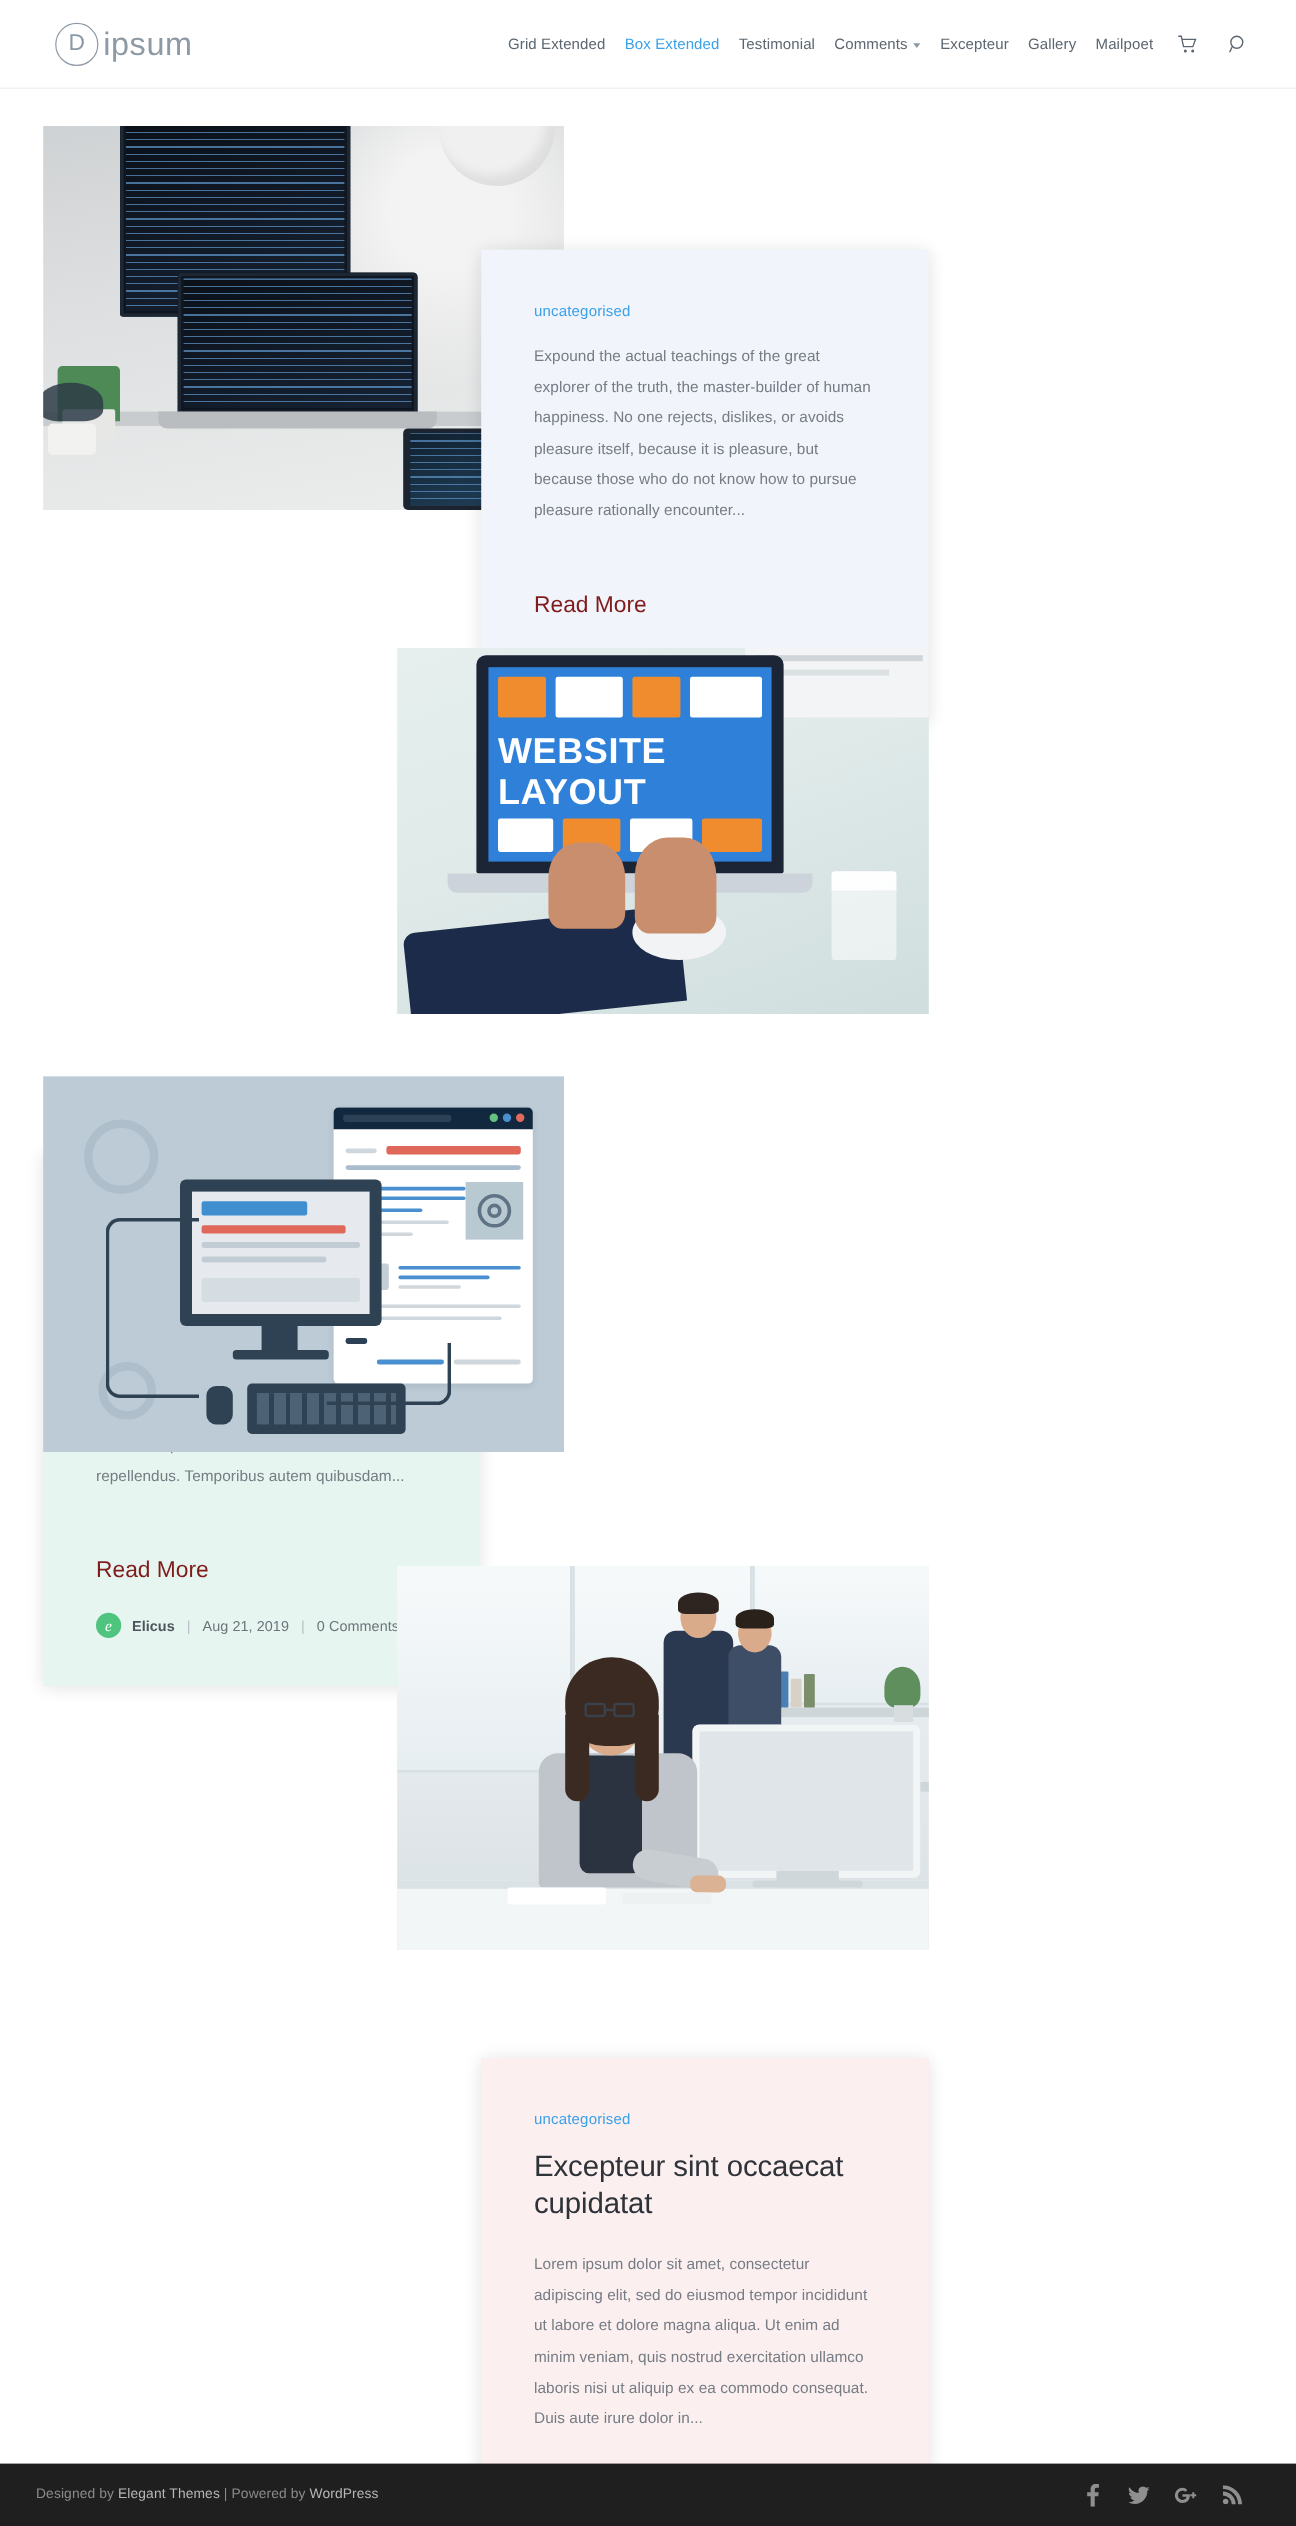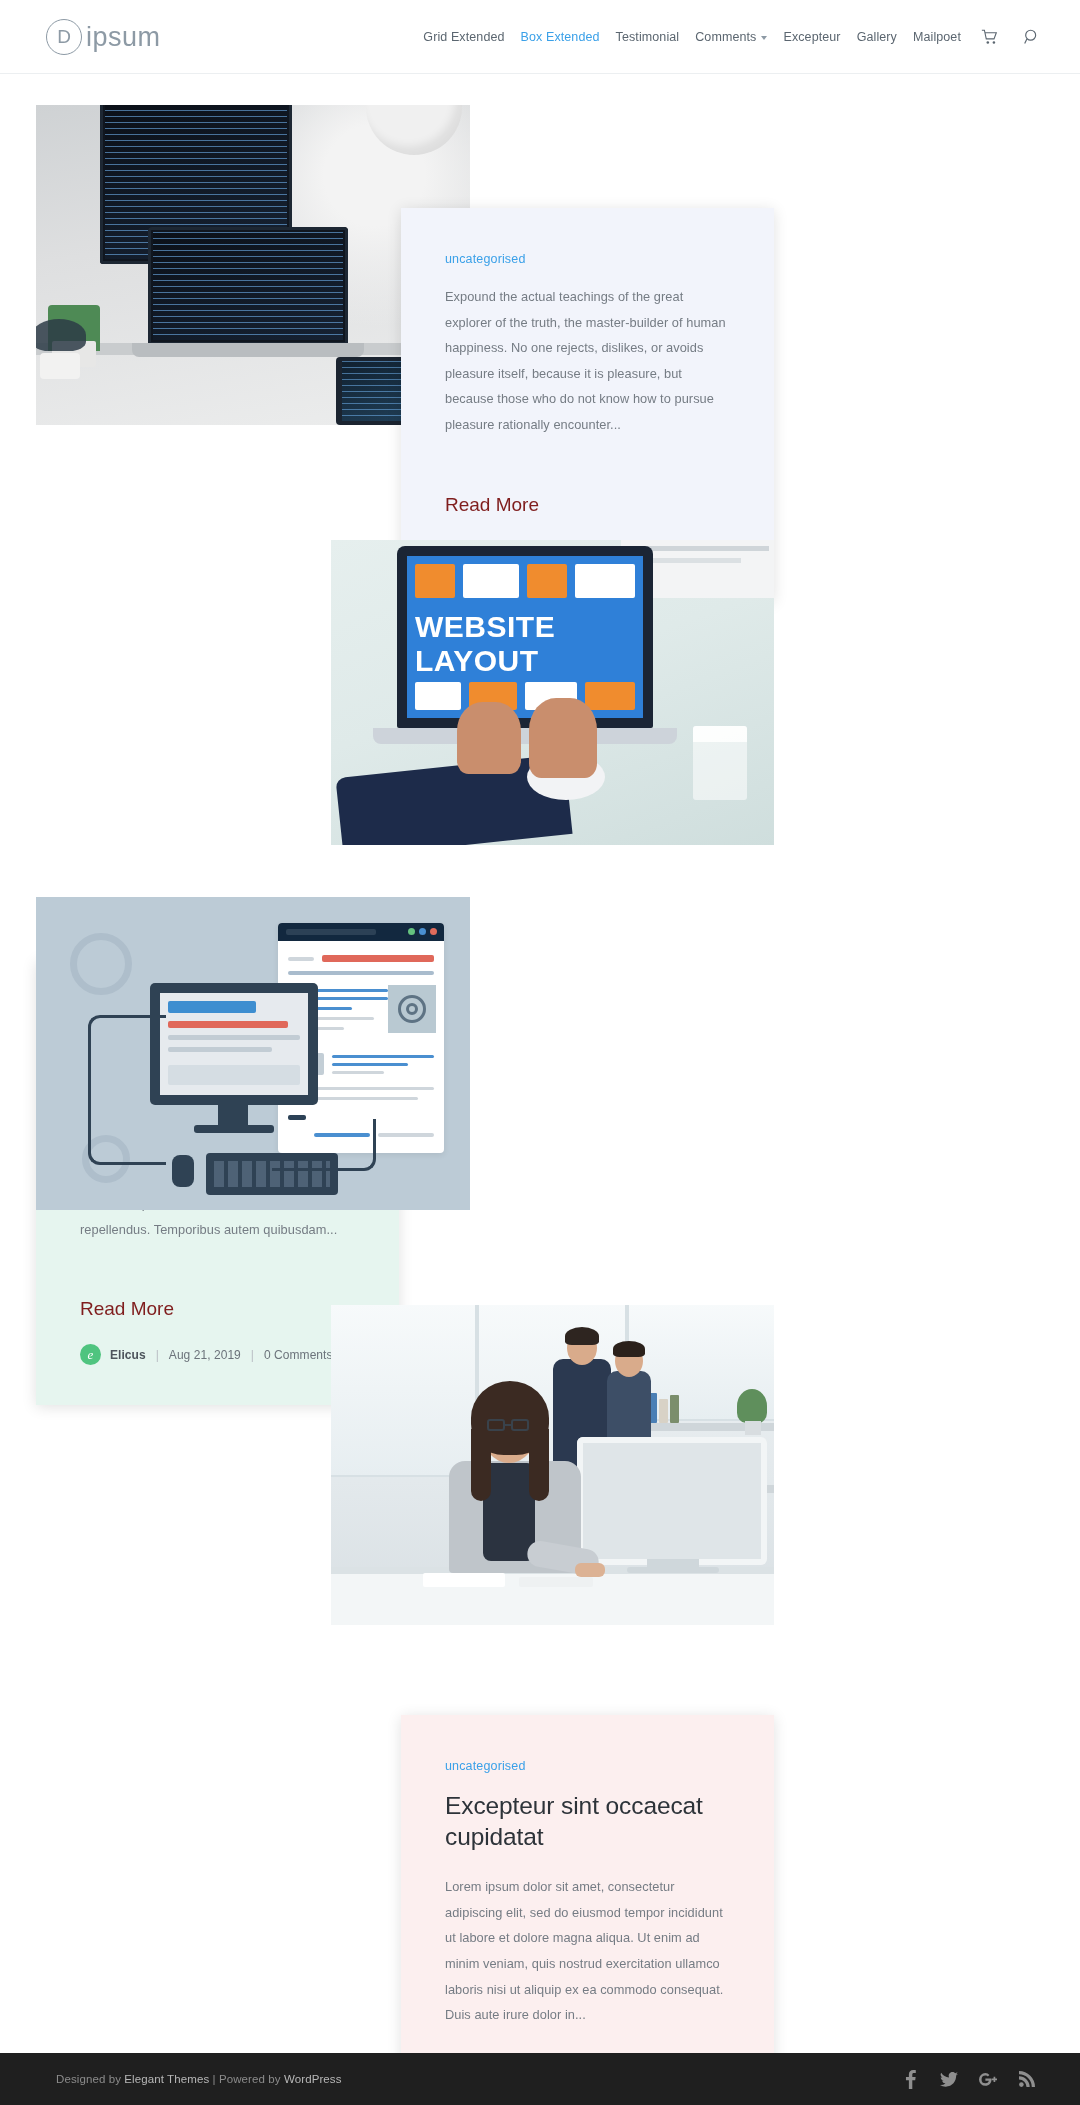--- a/index.html
+++ b/index.html
@@ -157,21 +157,21 @@
     position: absolute;
     left: 0;
     top: 2053px;
     width: 1080px;
     height: 52px;
     background: #1f1f1f;
     display: flex;
     align-items: center;
   }
   .footer-credit {
-    margin-left: 56px;
+    margin-left: 30px;
     font-size: 11.5px;
     color: #8b8b8b;
     letter-spacing: .1px;
   }
   .footer-credit a { color: #b7b7b7; text-decoration: none; cursor: pointer; }
   .footer-social {
     margin-left: auto;
     margin-right: 44px;
     display: flex;
     align-items: center;

